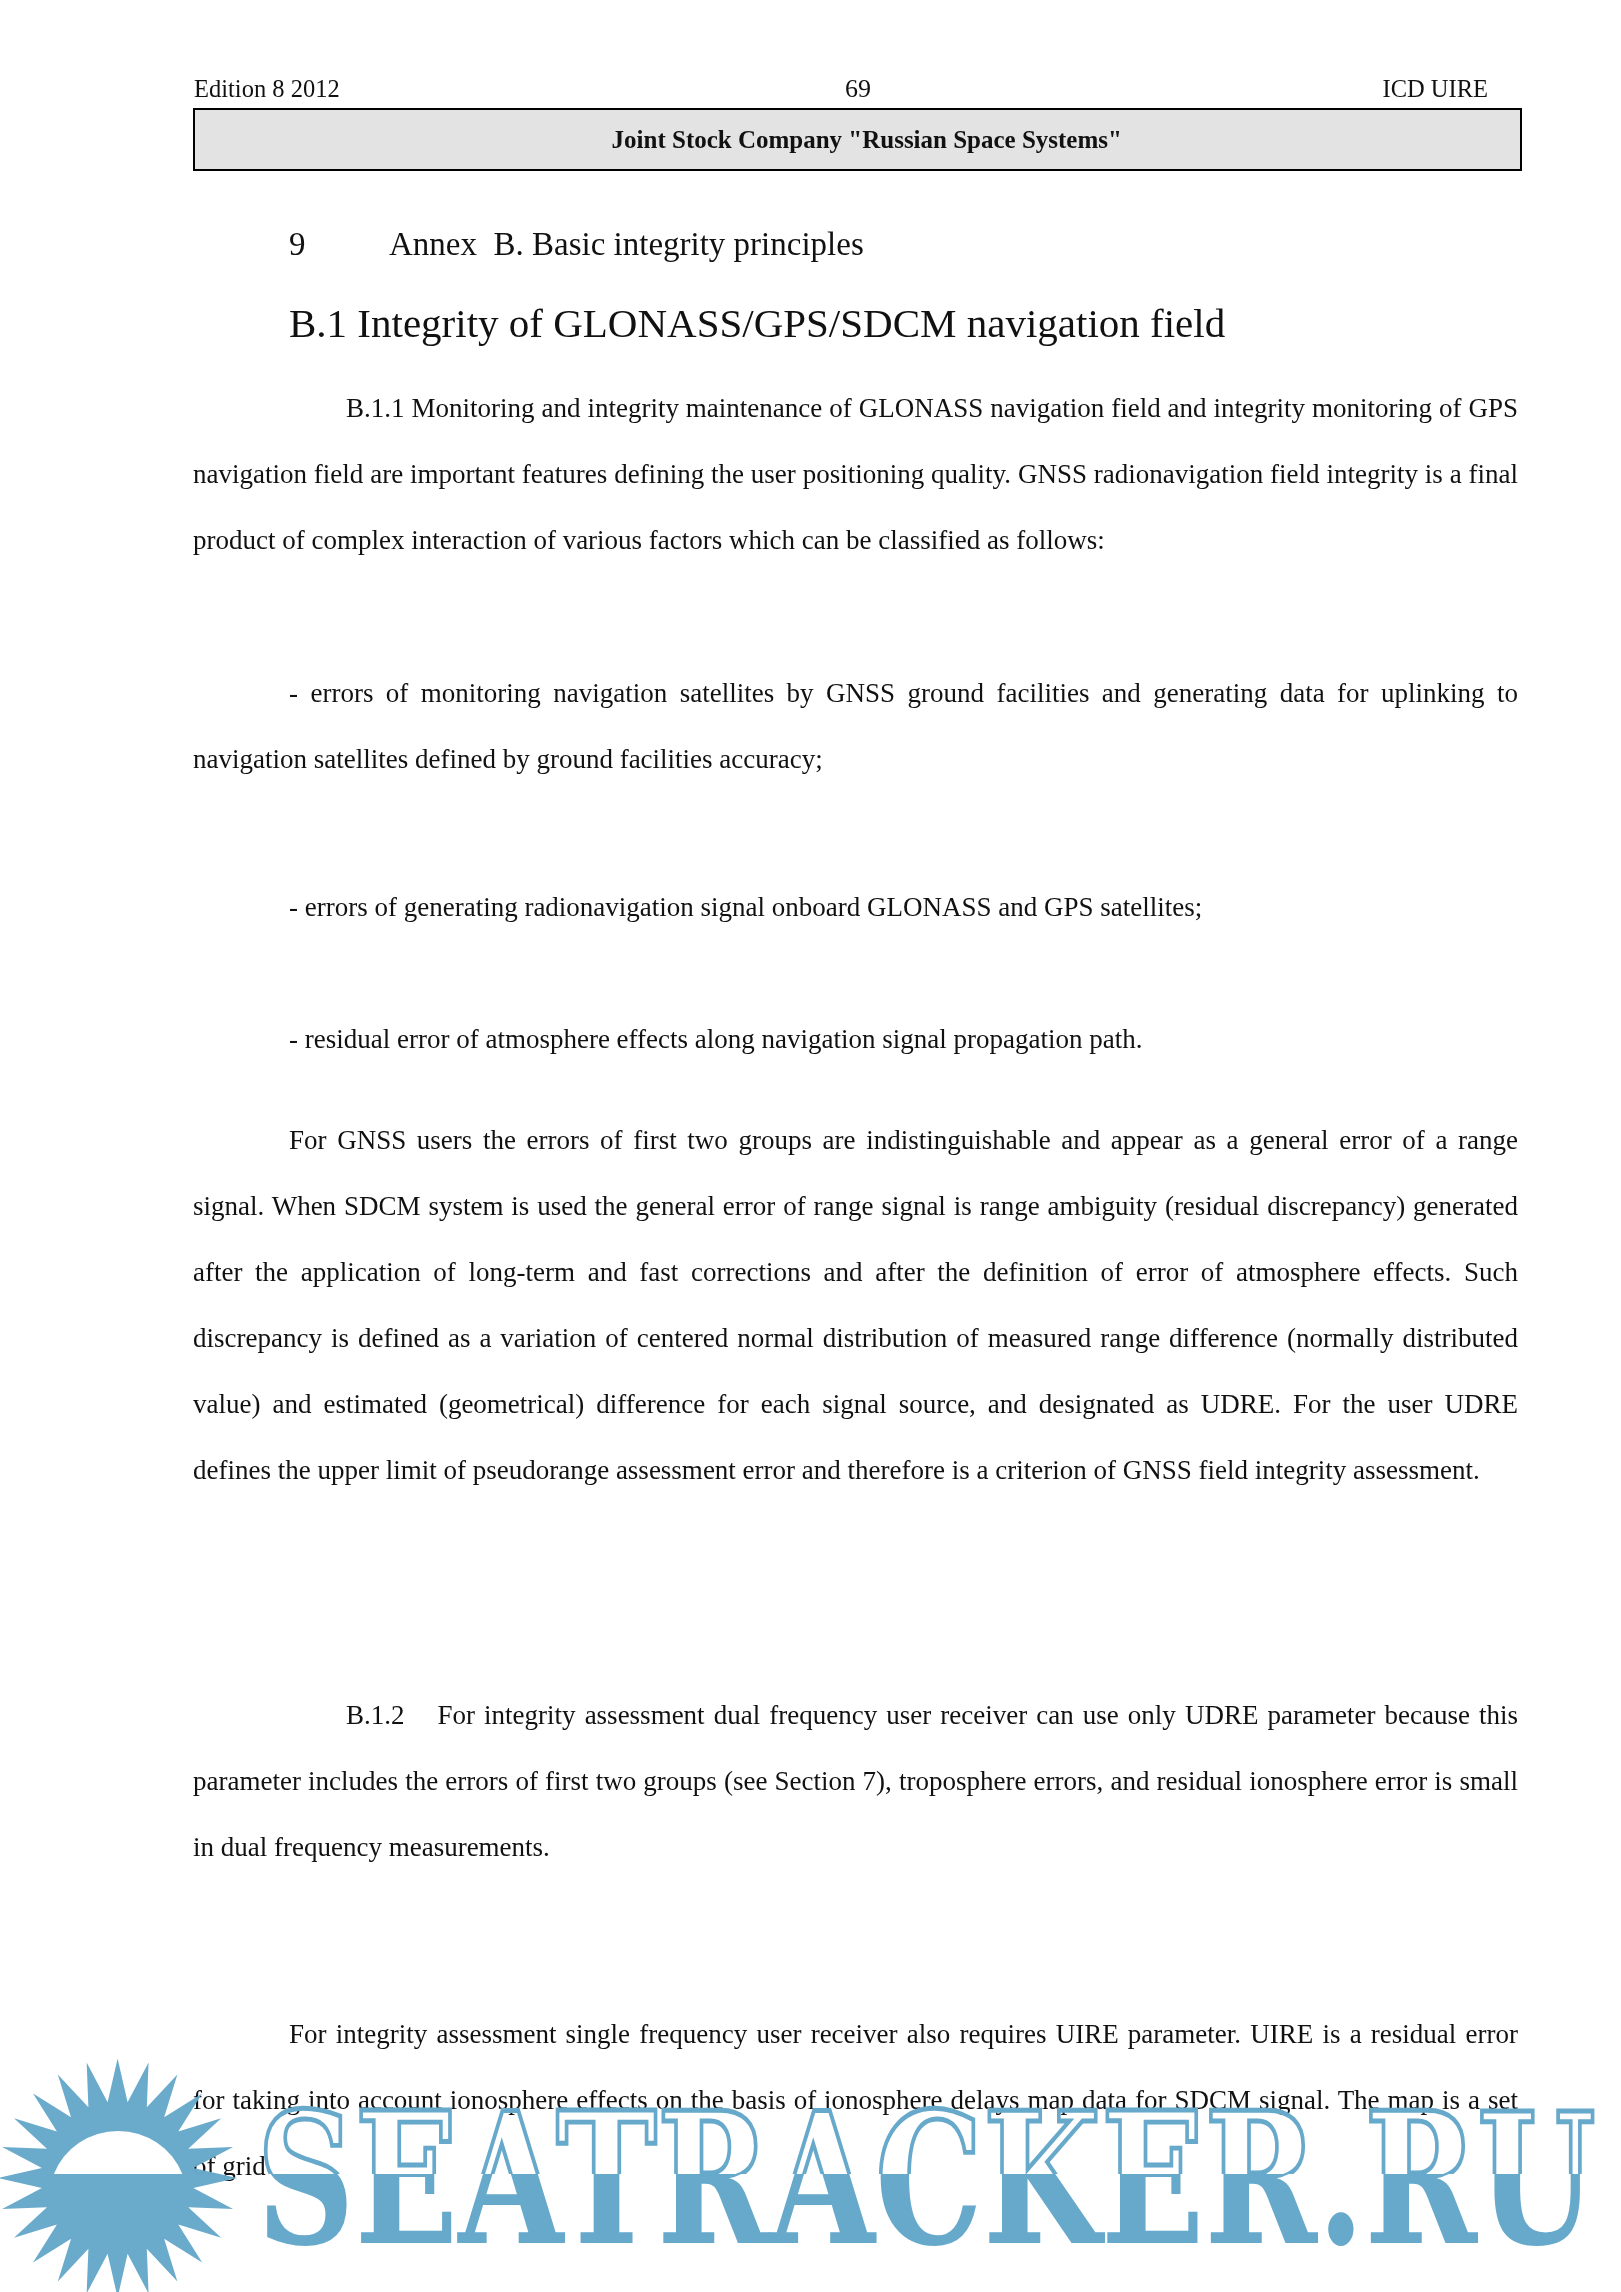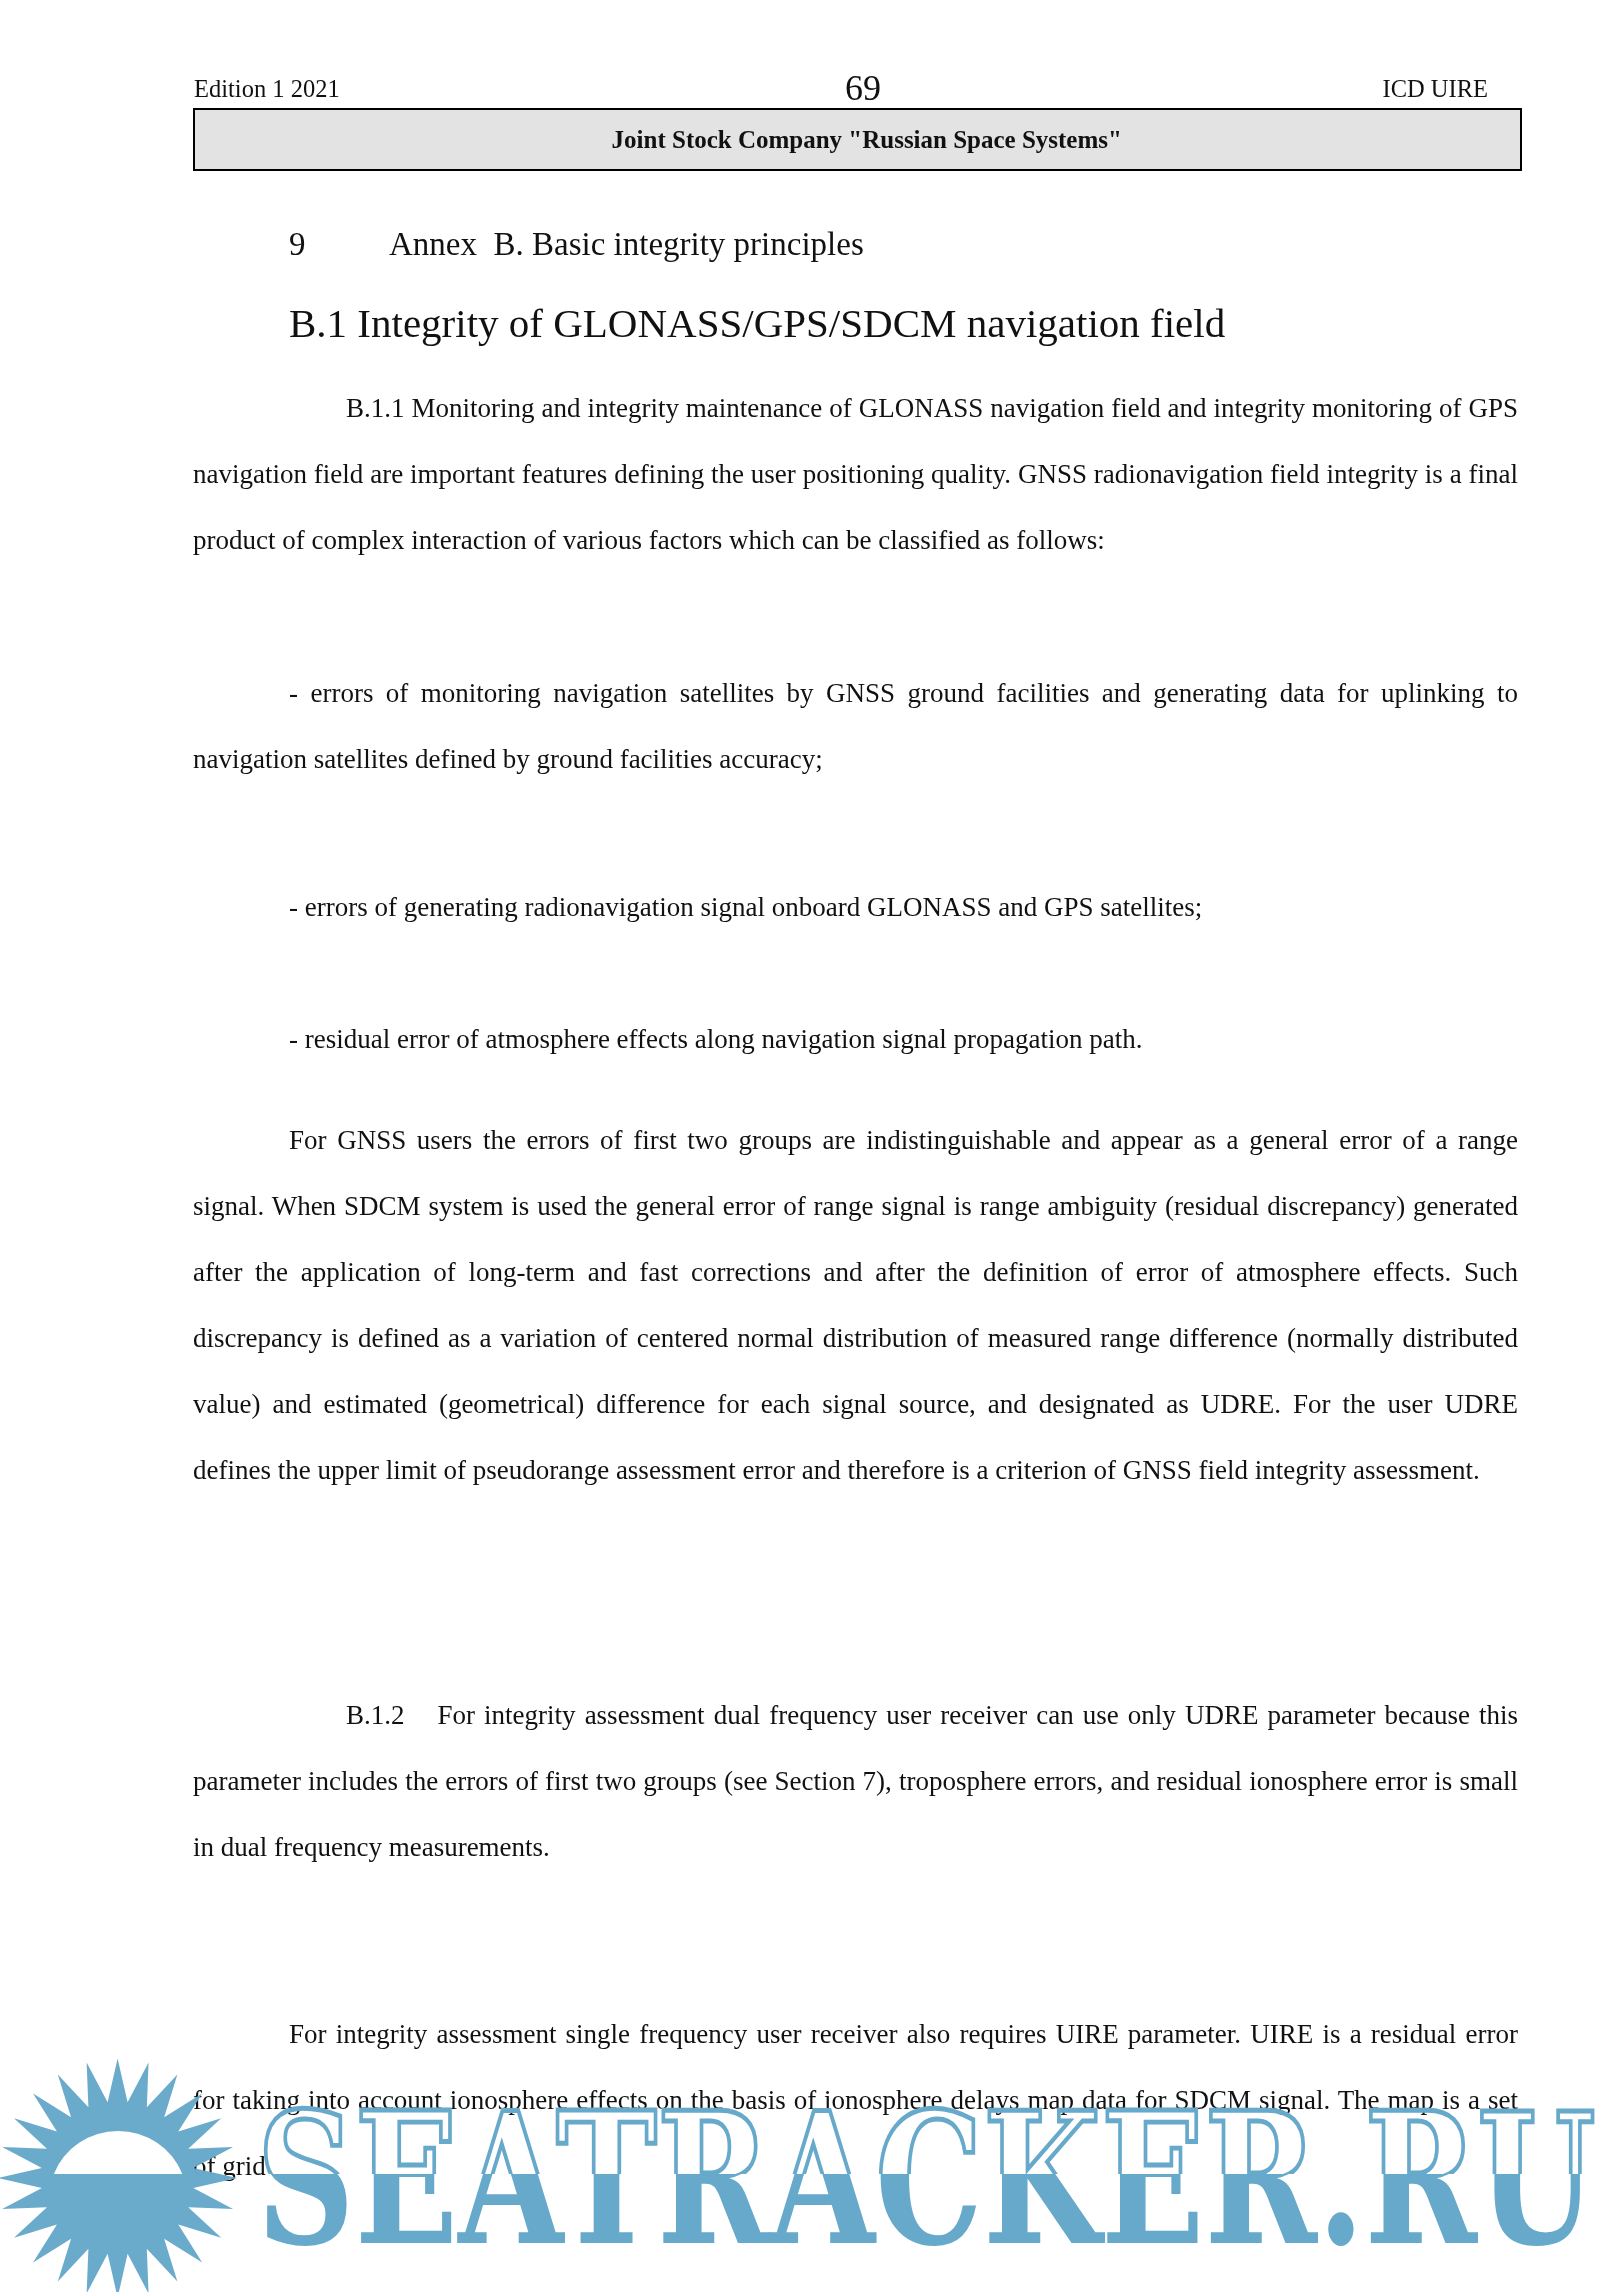--- a/index.html
+++ b/index.html
@@ -2,21 +2,21 @@
 <html><head>
 <meta charset="utf-8">
 <style>
   html, body { margin: 0; padding: 0; background: #ffffff; }
   body {
     width: 1621px; height: 2293px; position: relative; overflow: hidden;
     font-family: "Liberation Serif", "DejaVu Serif", serif; color: #111;
   }
   .top-line { position: absolute; top: 74px; font-size: 24.5px; line-height: 29px; }
   #hdr-left { left: 194px; }
-  #hdr-page { left: 845px; font-size: 36px; }
+  #hdr-page { left: 845px; font-size: 26px; }
   #hdr-right { right: 133px; }
   .company-box {
     position: absolute; left: 193px; top: 108px; width: 1325px; height: 59px;
     border: 2.9px solid #000; background: #e3e3e3;
     display: flex; align-items: center; justify-content: center;
   }
   .company-box span { font-weight: bold; font-size: 25.5px; transform: scaleX(0.98); padding-left: 19.6px; }
 
   .heading { position: absolute; top: 223px; left: 289px; font-size: 33px; font-weight: normal; line-height: 43px; white-space: pre; }
   .heading .num { display: inline-block; width: 100px; }
@@ -37,21 +37,21 @@
   #p5 { top: 1107px; }
   #p6 { top: 1682px; }
   #p7 { top: 2001px; }
 
   .wm { position: absolute; left: 0; top: 0; width: 1621px; height: 2293px; pointer-events: none; }
 </style>
 </head>
 <body>
 
 <div>
-  <div class="top-line" id="hdr-left">Edition 1  2021</div>
+  <div class="top-line" id="hdr-left">Edition 8  2012</div>
   <div class="top-line" id="hdr-page">69</div>
   <div class="top-line" id="hdr-right">ICD UIRE</div>
   <div class="company-box">
     <span>Joint Stock Company "Russian Space Systems"</span>
   </div>
 </div>
 
 <div class="heading"><span class="num">9</span><span>Annex  B. Basic integrity principles</span></div>
 
 <div class="subheading">B.1 Integrity of GLONASS/GPS/SDCM navigation field</div>

